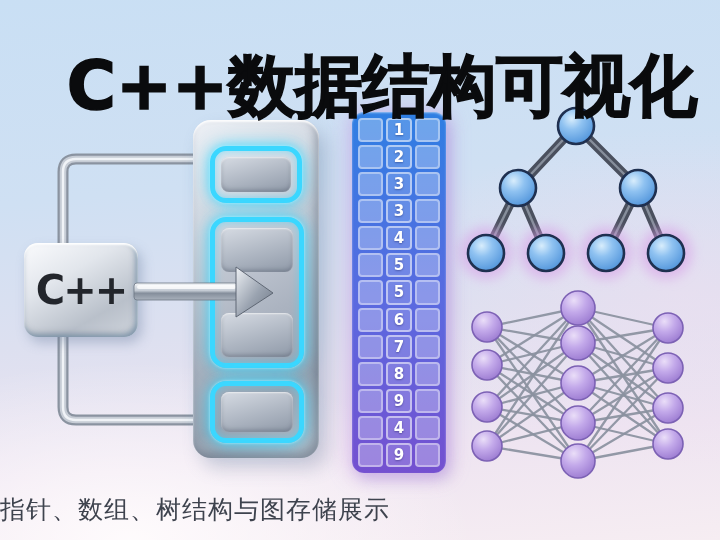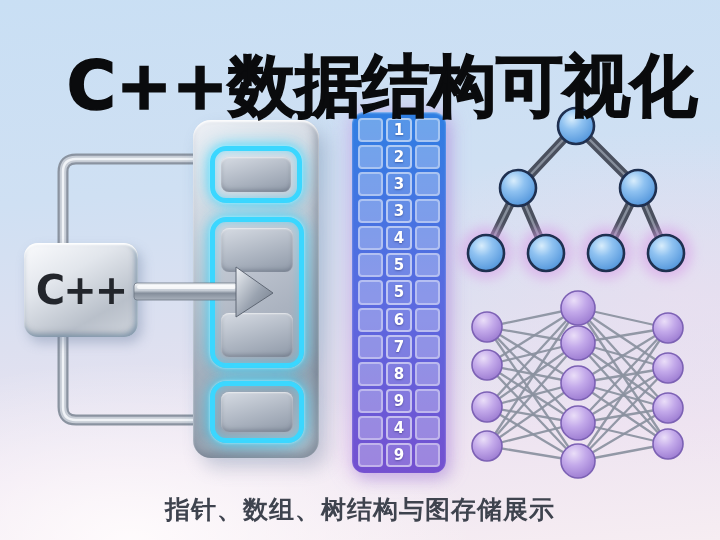--- a/index.html
+++ b/index.html
@@ -25,21 +25,21 @@
   #scene-svg{z-index:3;}
 
   .page-title{
     position:absolute;top:0;left:0;width:100%;z-index:4;
     text-align:center;font-size:67px;line-height:1.25;font-weight:900;
     color:var(--title-color);letter-spacing:0px;margin-left:22px;
     -webkit-text-stroke:1.6px var(--title-color);
   }
   .caption{
     position:absolute;left:0;bottom:14px;width:100%;z-index:4;
-    text-align:center;font-size:25px;font-weight:700;
+    text-align:left;font-size:25px;font-weight:400;
     color:var(--caption-color);letter-spacing:1px;
   }
 
   
   .cpp-box{
     position:absolute;left:24px;top:243px;width:114px;height:94px;z-index:2;
     border-radius:14px;
     background:linear-gradient(150deg,#fafbfd 0%,#e2e6ec 35%,#b9c0ca 72%,#d0d5dd 100%);
     box-shadow:inset 0 2px 2px #fff, inset -2px -3px 6px rgba(80,90,105,.5),
                inset -2px -2px 5px rgba(110,200,255,.30), 4px 6px 12px rgba(95,115,150,.35);

